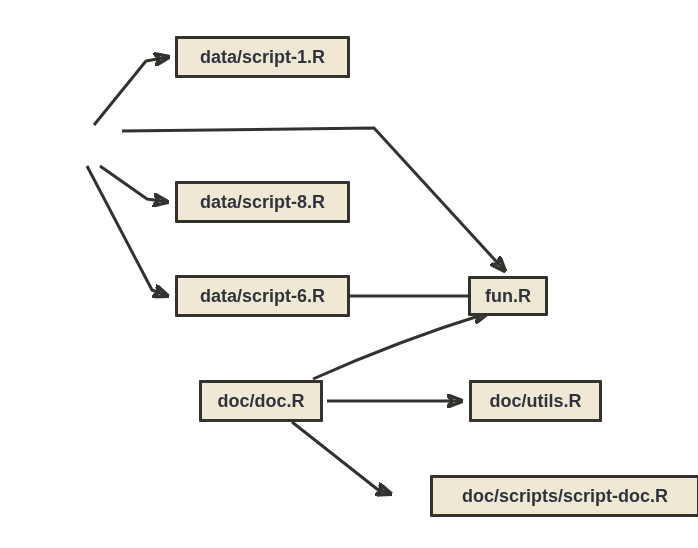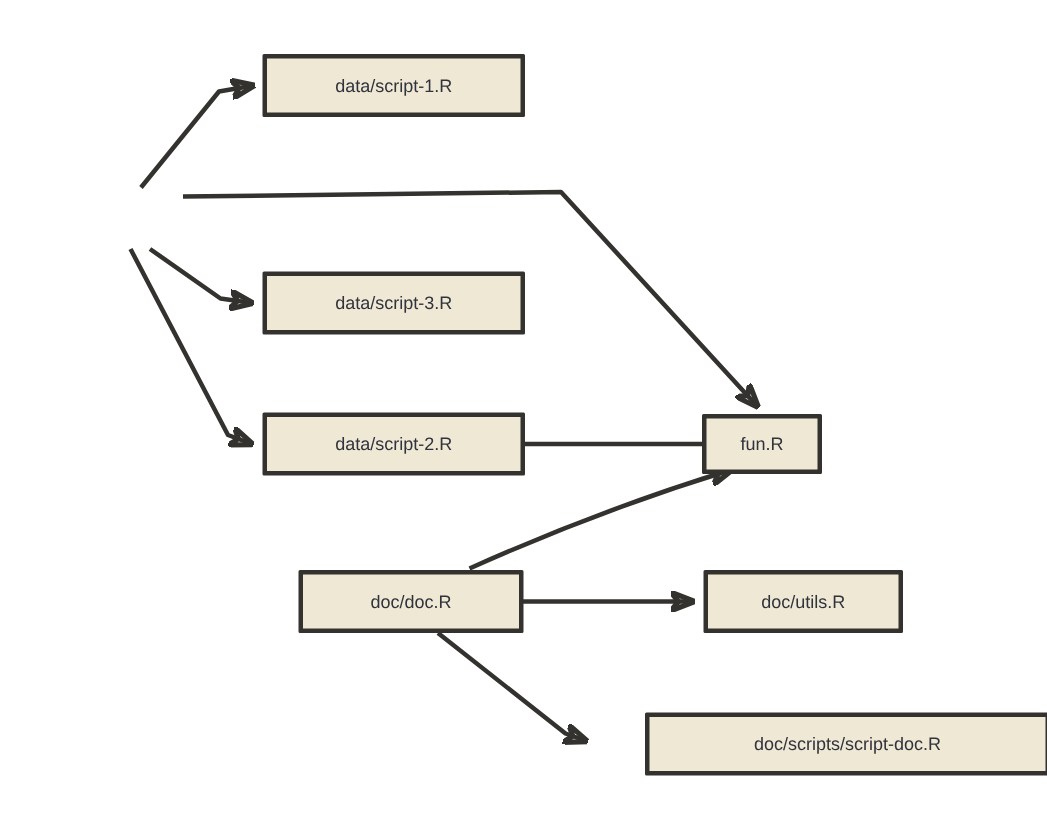--- a/index.html
+++ b/index.html
@@ -29,22 +29,22 @@
     box-sizing:border-box;
     background:var(--node-fill);
     border:3px solid var(--stroke);
     border-radius:1px;
     display:flex;
     align-items:center;
     justify-content:center;
   }
   .node span{
     color:var(--text);
-    font-weight:normal;
-    font-size:12px;
+    font-weight:bold;
+    font-size:18px;
     line-height:1;
     white-space:nowrap;
   }
 </style>
 </head>
 <body>
 
 <div class="canvas">
 
   <svg class="edges" viewBox="0 0 698 548" xmlns="http://www.w3.org/2000/svg">
@@ -60,29 +60,29 @@
     <path marker-end="url(#vee)" d="M 350 296 L 489 296"></path>
     <path marker-end="url(#vee)" d="M 313 379 Q 400 340 488 313"></path>
     <path marker-end="url(#vee)" d="M 327 401 L 462 401"></path>
     <path marker-end="url(#vee)" d="M 292 422 L 377 489 L 391 494"></path>
   </svg>
 
   <div class="node" style="left: 175px; top: 36px; width: 175px; height: 42px;">
     <span>data/script-1.R</span>
   </div>
   <div class="node" style="left: 175px; top: 181px; width: 175px; height: 42px;">
-    <span>data/script-3.R</span>
+    <span>data/script-8.R</span>
   </div>
   <div class="node" style="left: 175px; top: 275px; width: 175px; height: 42px;">
-    <span>data/script-2.R</span>
+    <span>data/script-6.R</span>
   </div>
   <div class="node" style="left: 468px; top: 276px; width: 80px; height: 40px; text-align: center;">
     <span>fun.R</span>
   </div>
-  <div class="node" style="left: 199px; top: 380px; width: 150px; height: 42px;">
+  <div class="node" style="left: 199px; top: 380px; width: 124px; height: 42px;">
     <span>doc/doc.R</span>
   </div>
   <div class="node" style="left: 469px; top: 380px; width: 133px; height: 42px; text-align: center;">
     <span>doc/utils.R</span>
   </div>
   <div class="node" style="left: 398px; top: 475px; width: 270px; height: 42px; margin-left: 32px;">
     <span>doc/scripts/script-doc.R</span>
   </div>
 
 </div>

